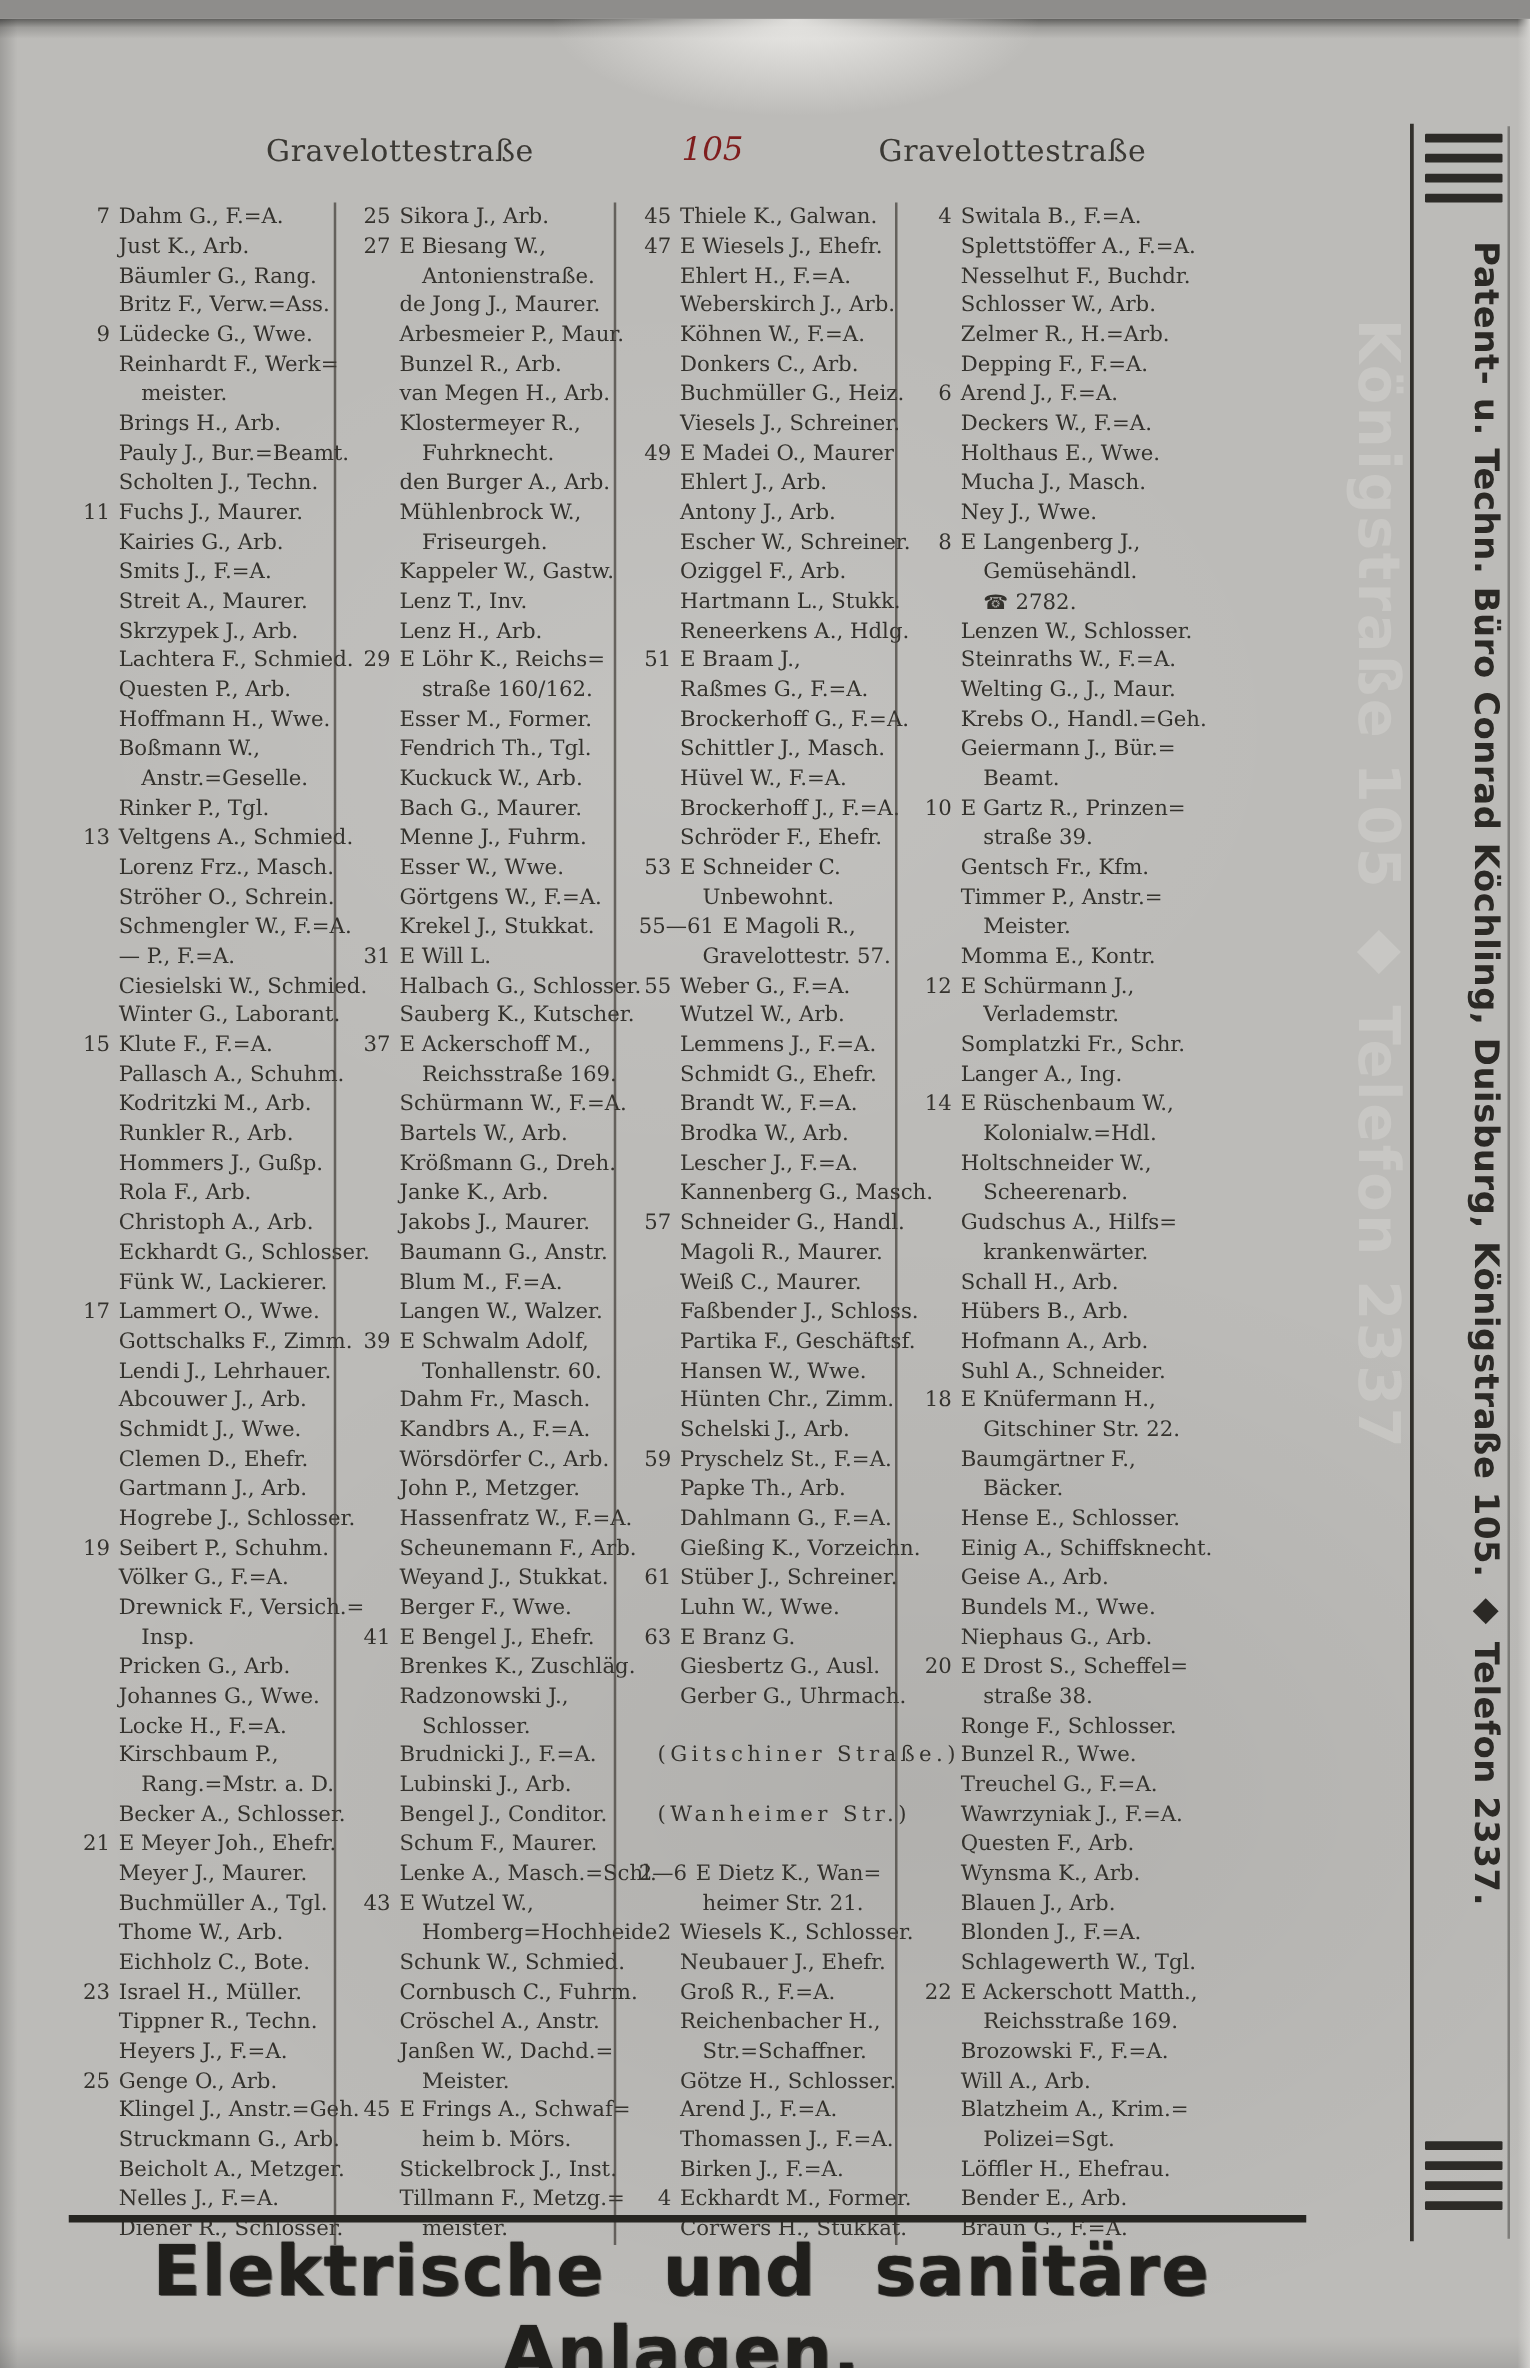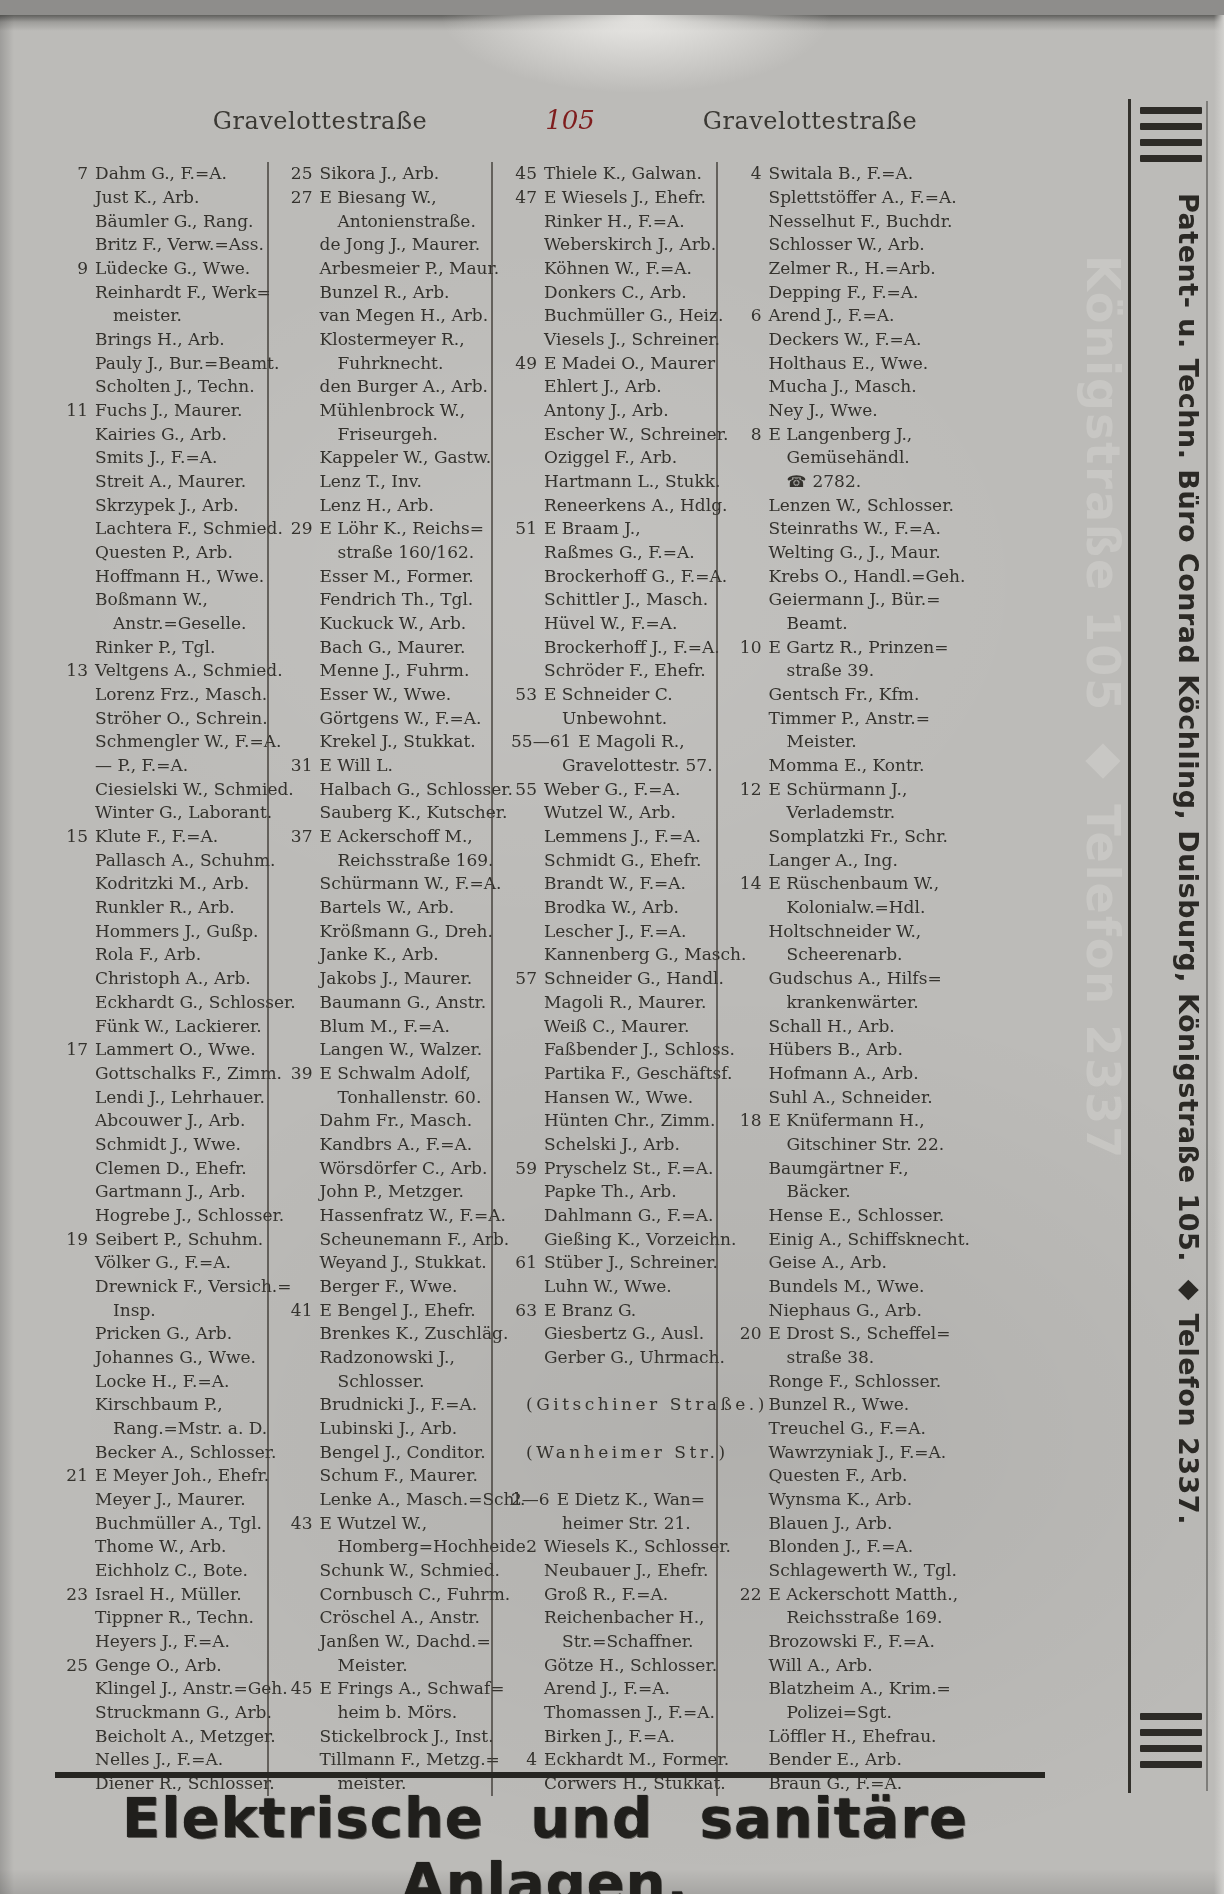--- a/index.html
+++ b/index.html
@@ -212,21 +212,21 @@
         <div class="ln ind"><span class="num"></span><span class="txt">Meister.</span></div>
         <div class="ln"><span class="num">45</span><span class="txt">E Frings A., Schwaf=</span></div>
         <div class="ln ind"><span class="num"></span><span class="txt">heim b. Mörs.</span></div>
         <div class="ln"><span class="num"></span><span class="txt">Stickelbrock J., Inst.</span></div>
         <div class="ln"><span class="num"></span><span class="txt">Tillmann F., Metzg.=</span></div>
         <div class="ln ind"><span class="num"></span><span class="txt">meister.</span></div>
       </div>
     <div class="col">
         <div class="ln"><span class="num">45</span><span class="txt">Thiele K., Galwan.</span></div>
         <div class="ln"><span class="num">47</span><span class="txt">E Wiesels J., Ehefr.</span></div>
-        <div class="ln"><span class="num"></span><span class="txt">Rinker H., F.=A.</span></div>
+        <div class="ln"><span class="num"></span><span class="txt">Ehlert H., F.=A.</span></div>
         <div class="ln"><span class="num"></span><span class="txt">Weberskirch J., Arb.</span></div>
         <div class="ln"><span class="num"></span><span class="txt">Köhnen W., F.=A.</span></div>
         <div class="ln"><span class="num"></span><span class="txt">Donkers C., Arb.</span></div>
         <div class="ln"><span class="num"></span><span class="txt">Buchmüller G., Heiz.</span></div>
         <div class="ln"><span class="num"></span><span class="txt">Viesels J., Schreiner.</span></div>
         <div class="ln"><span class="num">49</span><span class="txt">E Madei O., Maurer</span></div>
         <div class="ln"><span class="num"></span><span class="txt">Ehlert J., Arb.</span></div>
         <div class="ln"><span class="num"></span><span class="txt">Antony J., Arb.</span></div>
         <div class="ln"><span class="num"></span><span class="txt">Escher W., Schreiner.</span></div>
         <div class="ln"><span class="num"></span><span class="txt">Oziggel F., Arb.</span></div>

